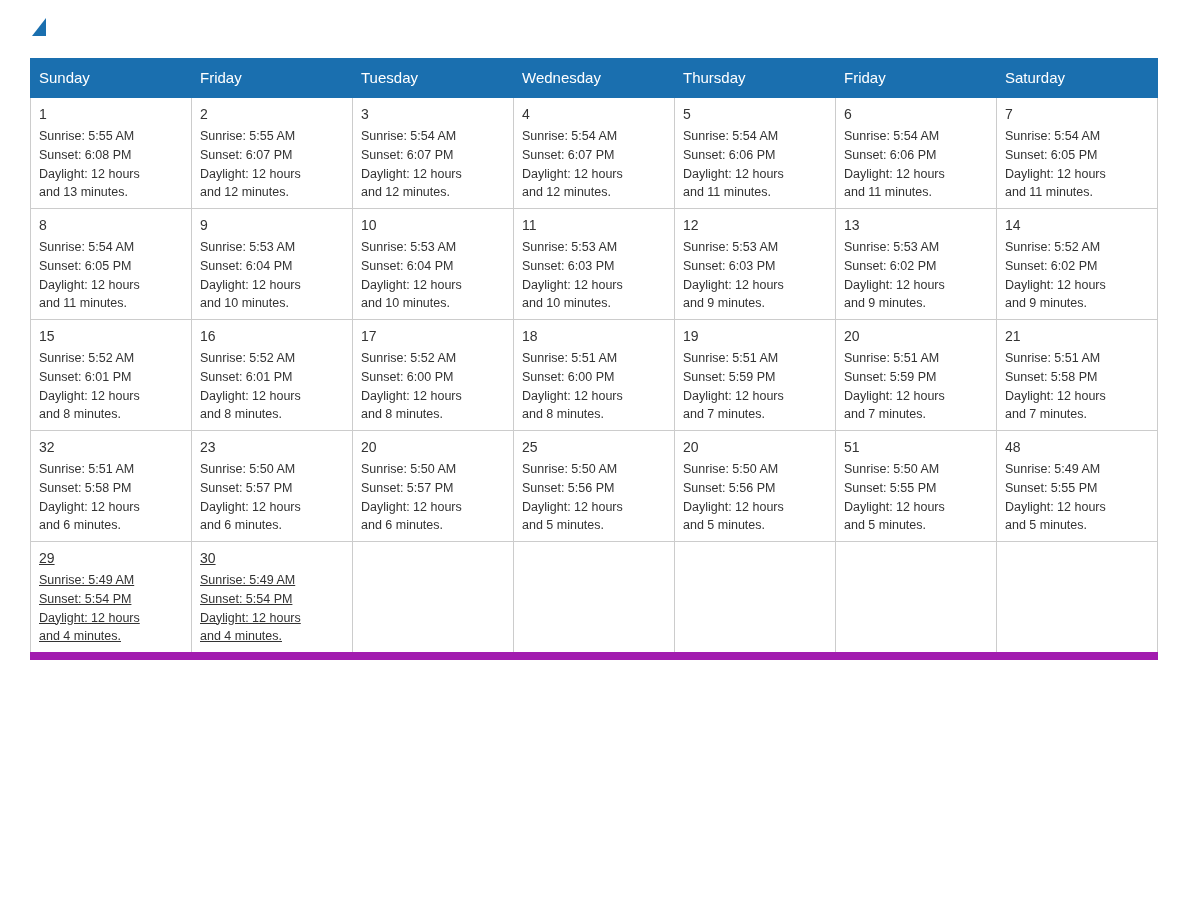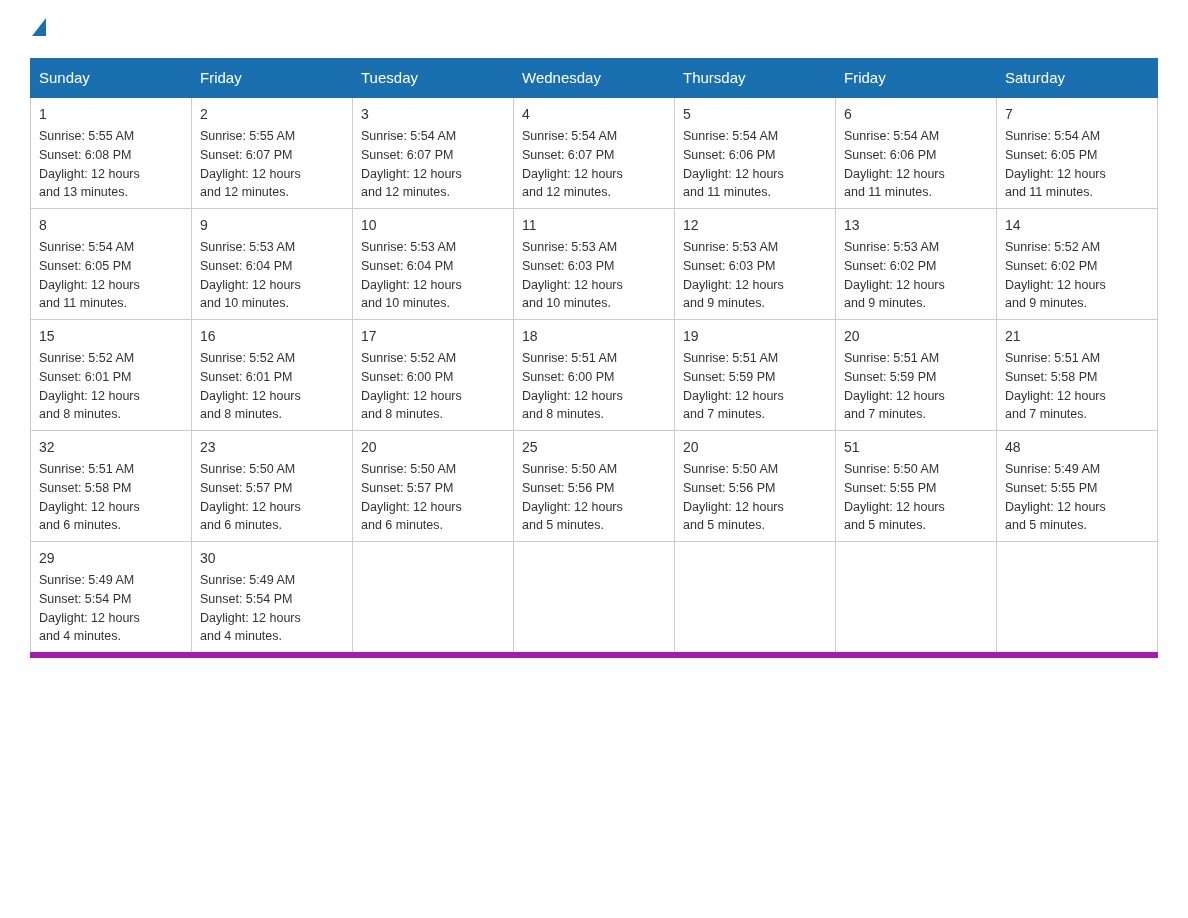--- a/index.html
+++ b/index.html
@@ -76,21 +76,22 @@
     tbody td {
       border: 1px solid #ccc;
       vertical-align: top;
       padding: 6px 8px;
       font-size: 12.5px;
       line-height: 1.5;
       min-height: 100px;
       height: 110px;
     }
     tbody tr:last-child td {
-      border-bottom: 6px solid #a21caf;
+      border-bottom: 8px solid #a21caf;
+      text-decoration: underline;
     }
     tbody tr:first-child td {
       border-top: 2px solid #1a6faf;
     }
     .day-number {
       font-size: 14px;
       font-weight: normal;
       display: block;
       margin-bottom: 2px;
     }

